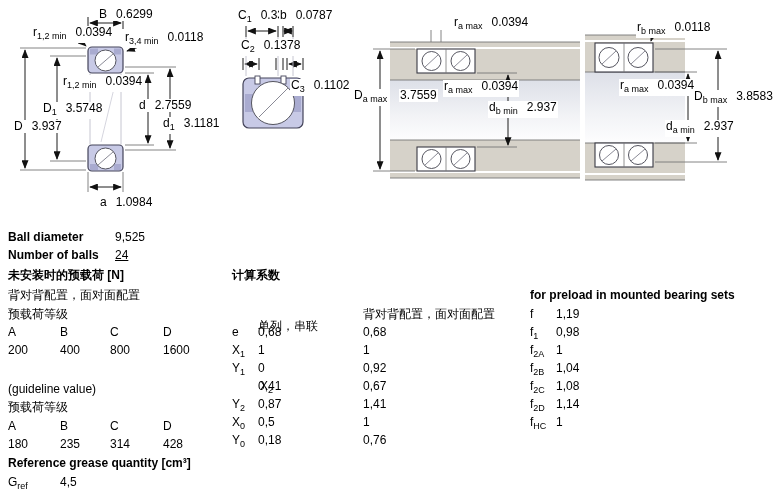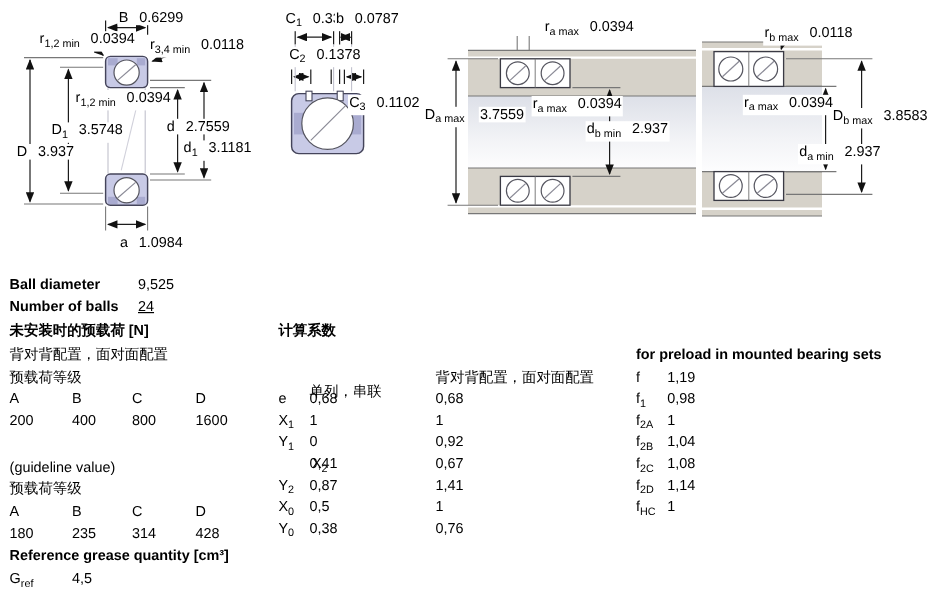--- a/index.html
+++ b/index.html
@@ -204,21 +204,21 @@
     <line class="dim" x1="133" y1="36" x2="133" y2="145" marker-start="url(#ah)" marker-end="url(#ah)"></line>
   </svg>
 
   <div class="lbl" style="left:98px;top:8px;"><span>B</span><span class="v">0.6299</span></div>
   <div class="lbl" style="left:32px;top:26px;"><span>r</span><span class="sb">1,2 min</span><span class="v">0.0394</span></div>
   <div class="lbl" style="left:124px;top:31px;"><span>r</span><span class="sb">3,4 min</span><span class="v">0.0118</span></div>
   <div class="lbl" style="left:62px;top:75px;"><span>r</span><span class="sb">1,2 min</span><span class="v">0.0394</span></div>
   <div class="lbl" style="left:42px;top:102px;"><span>D</span><span class="sb">1</span><span class="v">3.5748</span></div>
   <div class="lbl" style="left:13px;top:120px;"><span>D</span><span class="v">3.937</span></div>
   <div class="lbl" style="left:138px;top:99px;"><span>d</span><span class="v">2.7559</span></div>
-  <div class="lbl" style="left:152px;top:117px;"><span>d</span><span class="sb">1</span><span class="v">3.1181</span></div>
+  <div class="lbl" style="left:162px;top:117px;"><span>d</span><span class="sb">1</span><span class="v">3.1181</span></div>
   <div class="lbl" style="left:99px;top:196px;"><span>a</span><span class="v">1.0984</span></div>
 
   <div class="lbl" style="left:237px;top:9px;"><span>C</span><span class="sb">1</span><span class="v">0.3386</span></div>
   <div class="lbl" style="left:279px;top:9px;"><span>b</span><span class="v">0.0787</span></div>
   <div class="lbl" style="left:240px;top:39px;"><span>C</span><span class="sb">2</span><span class="v">0.1378</span></div>
   <div class="lbl" style="left:290px;top:39px;margin-top:40px;"><span>C</span><span class="sb">3</span><span class="v">0.1102</span></div>
 
   <div class="lbl" style="left:453px;top:16px;"><span>r</span><span class="sb">a max</span><span class="v">0.0394</span></div>
   <div class="lbl" style="left:353px;top:89px;"><span>D</span><span class="sb">a max</span></div>
   <div class="lbl" style="left:399px;top:89px;"><span>3.7559</span></div>
@@ -284,21 +284,21 @@
 
   <div class="cell" style="left:232px;top:397px;"><span>Y</span><span class="sb">2</span></div>
   <div class="cell" style="left:258px;top:397px;">0,87</div>
   <div class="cell" style="left:363px;top:397px;">1,41</div>
 
   <div class="cell" style="left:232px;top:415px;"><span>X</span><span class="sb">0</span></div>
   <div class="cell" style="left:258px;top:415px;">0,5</div>
   <div class="cell" style="left:363px;top:415px;">1</div>
 
   <div class="cell" style="left:232px;top:433px;"><span>Y</span><span class="sb">0</span></div>
-  <div class="cell" style="left:258px;top:433px;">0,38</div>
+  <div class="cell" style="left:258px;top:433px;">0,18</div>
   <div class="cell" style="left:363px;top:433px;">0,76</div>
 
   <div class="cell b" style="left:530px;top:288px;">for preload in mounted bearing sets</div>
 
   <div class="cell" style="left:530px;top:307px;"><span>f</span><span class="sb"></span></div>
   <div class="cell" style="left:556px;top:307px;">1,19</div>
 
   <div class="cell" style="left:530px;top:325px;"><span>f</span><span class="sb">1</span></div>
   <div class="cell" style="left:556px;top:325px;">0,98</div>
 

